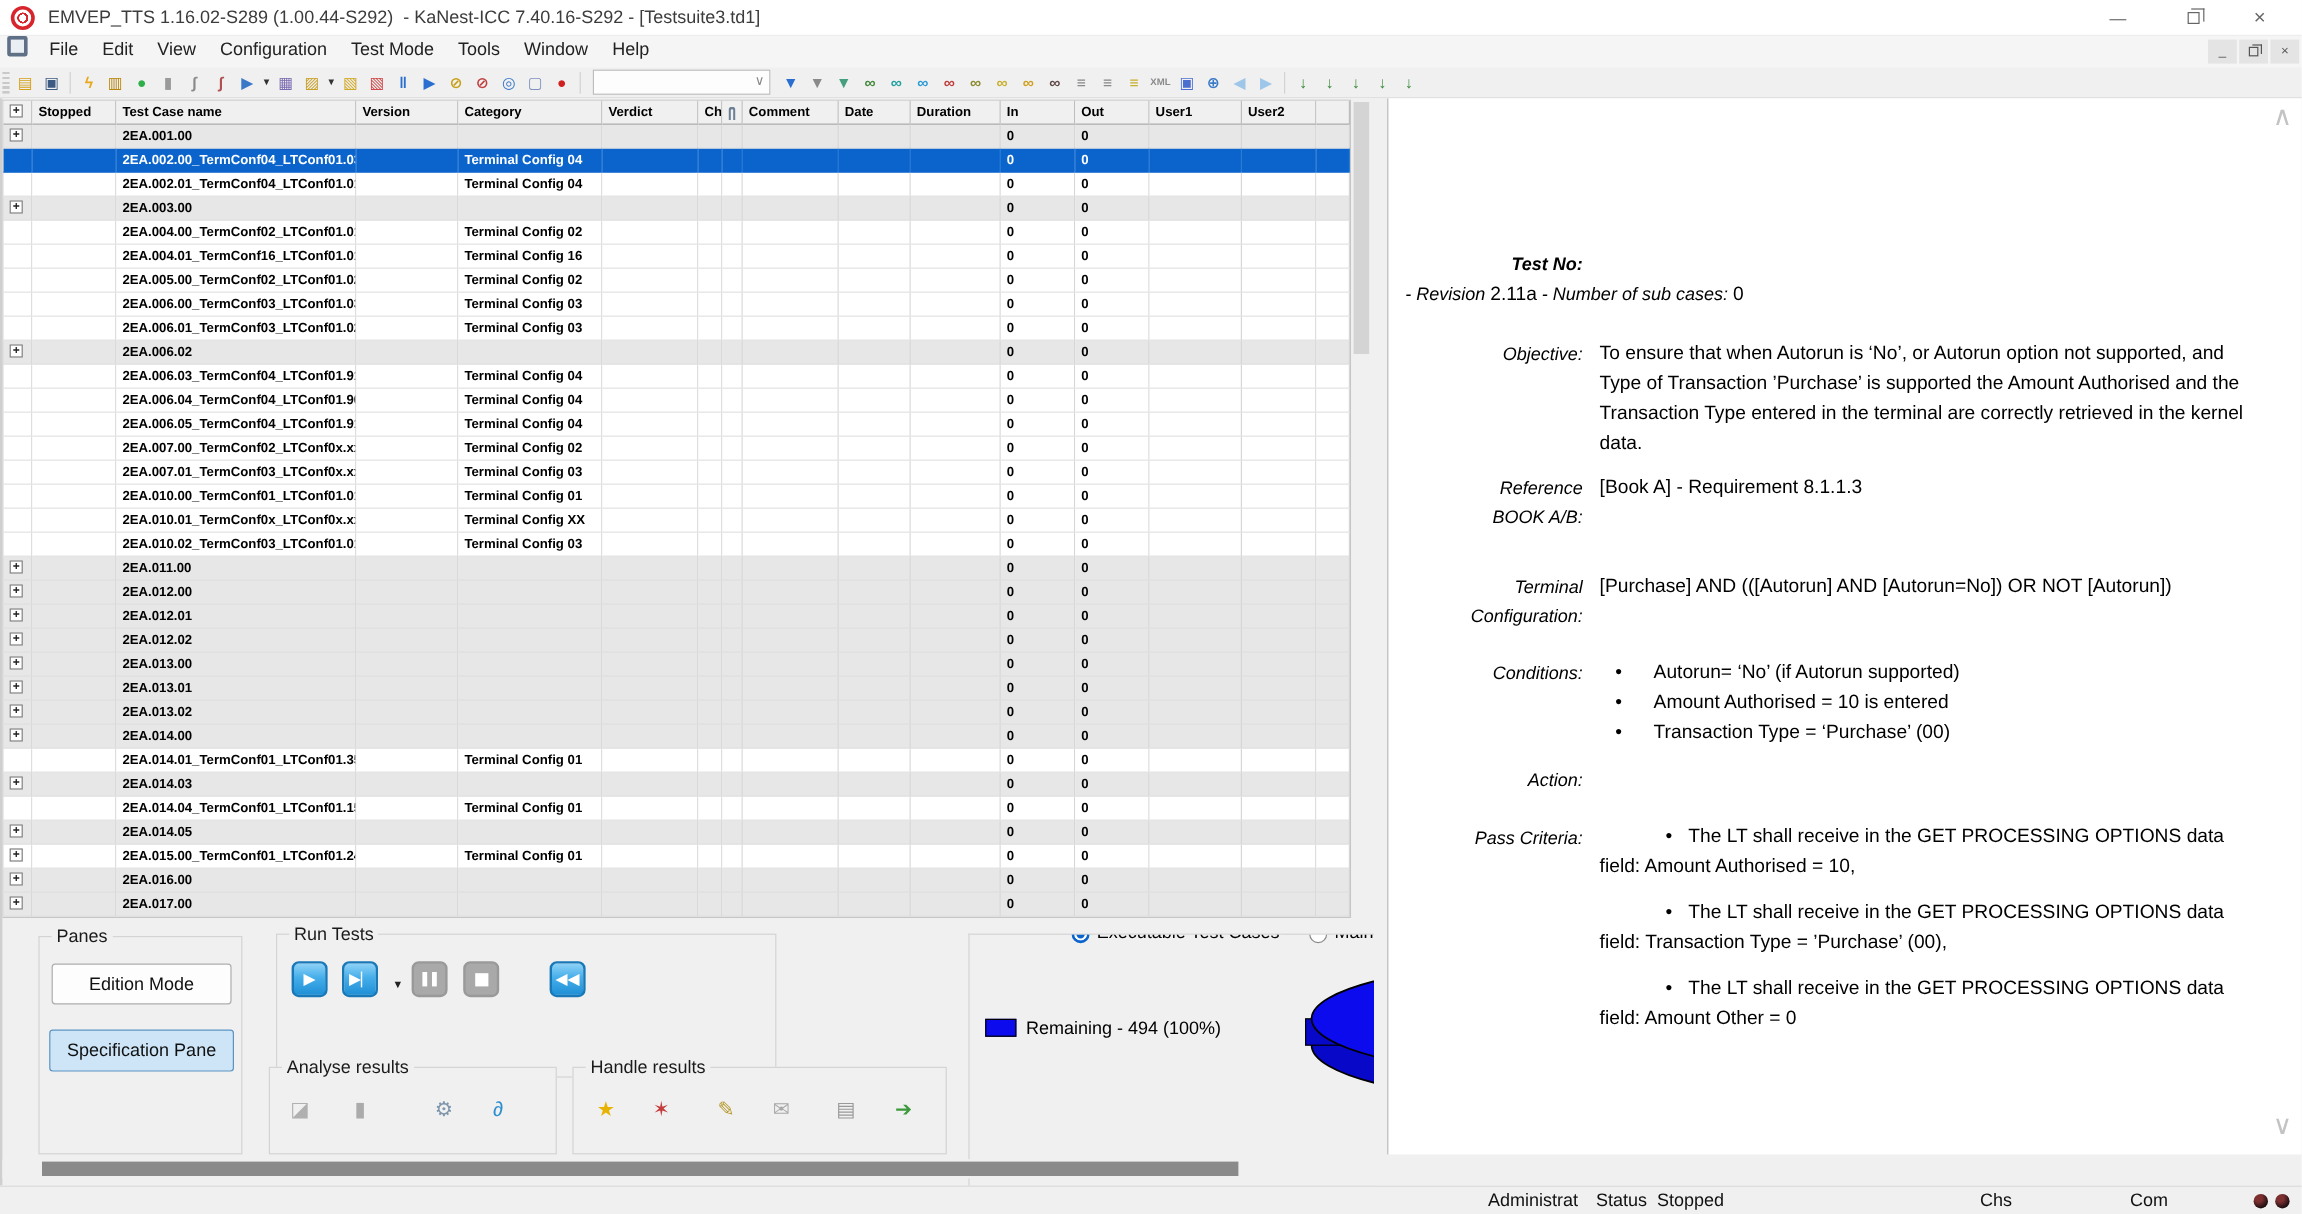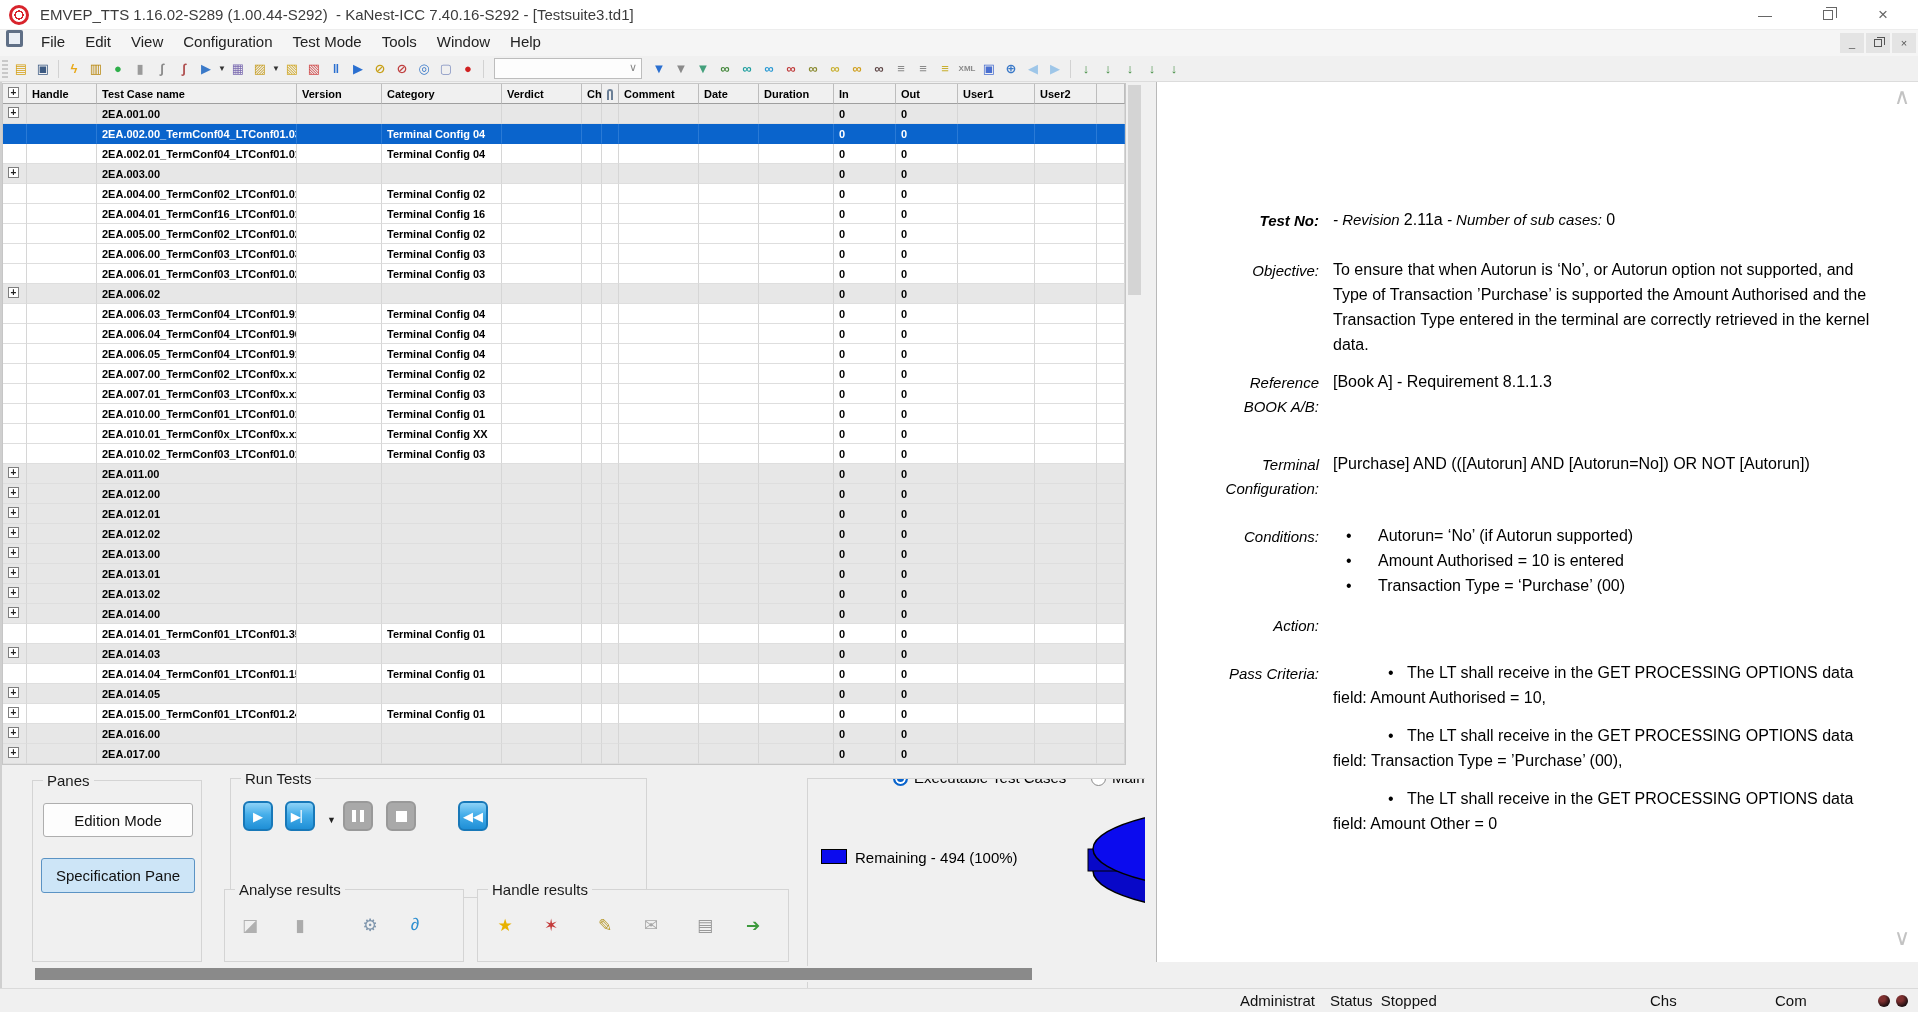--- a/index.html
+++ b/index.html
@@ -215,21 +215,21 @@
       <div class="tb-icon" style="color: rgb(60, 138, 60);">↓</div>
     </div>
 
   <div class="main">
     <div class="left-pane">
       <div class="grid">
         <div class="g-header g-row" id="grid-header">
             <div class="g-cell" style="width: 24px; flex: 0 0 auto;">
               <div class="expander">+</div>
             </div>
-            <div class="g-cell" style="width: 70px; flex: 0 0 auto;">Handle</div>
+            <div class="g-cell" style="width: 70px; flex: 0 0 auto;">Stopped</div>
             <div class="g-cell" style="width: 200px; flex: 0 0 auto;">Test Case name</div>
             <div class="g-cell" style="width: 85px; flex: 0 0 auto;">Version</div>
             <div class="g-cell" style="width: 120px; flex: 0 0 auto;">Category</div>
             <div class="g-cell" style="width: 80px; flex: 0 0 auto;">Verdict</div>
             <div class="g-cell" style="width: 20px; flex: 0 0 auto;">Ch</div>
             <div class="g-cell" style="width: 17px; flex: 0 0 auto;"><span class="clip"></span></div>
             <div class="g-cell" style="width: 80px; flex: 0 0 auto;">Comment</div>
             <div class="g-cell" style="width: 60px; flex: 0 0 auto;">Date</div>
             <div class="g-cell" style="width: 75px; flex: 0 0 auto;">Duration</div>
             <div class="g-cell" style="width: 62px; flex: 0 0 auto;">In</div>
@@ -932,21 +932,21 @@
       </div>
 
       <div class="hscroll">
           <div class="hthumb"></div>
         </div>
     </div>
 
     <div class="right-pane">
       <span class="scroll-chevron" style="top:2px;">∧</span>
       <div class="spec-body" id="spec-body">
-          <div class="spec-row" style="margin-bottom: 24px;">
+          <div class="spec-row" style="margin-bottom: 24px; flex-direction: column;">
             <div class="spec-label b">Test No:</div>
             <div class="spec-content"><span style="font-style: italic; font-size: 15px;">- Revision </span><span>2.11a</span><span style="font-style: italic; font-size: 15px;"> - Number of sub cases: </span><span>0</span></div>
           </div>
           <div class="spec-row" style="margin-bottom: 12px;">
             <div class="spec-label">Objective:</div>
             <div class="spec-content">To ensure that when Autorun is ‘No’, or Autorun option not supported, and Type of Transaction ’Purchase’ is supported the Amount Authorised and the Transaction Type entered in the terminal are correctly retrieved in the kernel data.</div>
           </div>
           <div class="spec-row" style="margin-bottom: 32px;">
             <div class="spec-label">Reference
 BOOK A/B:</div>

